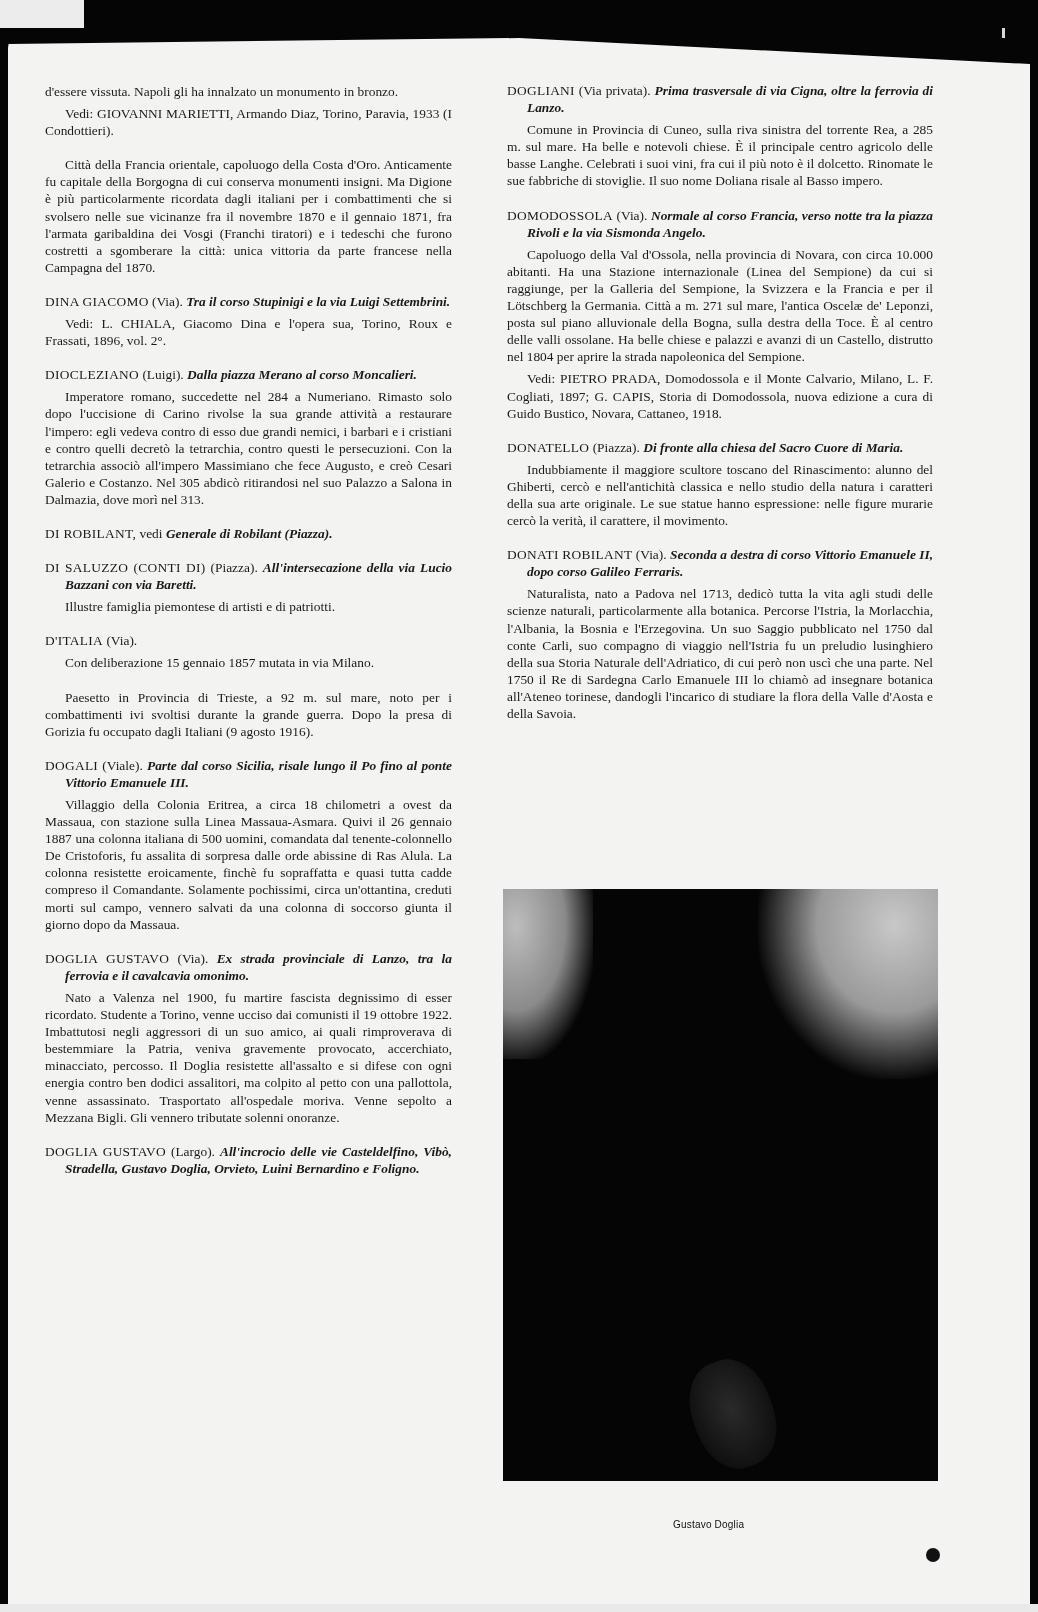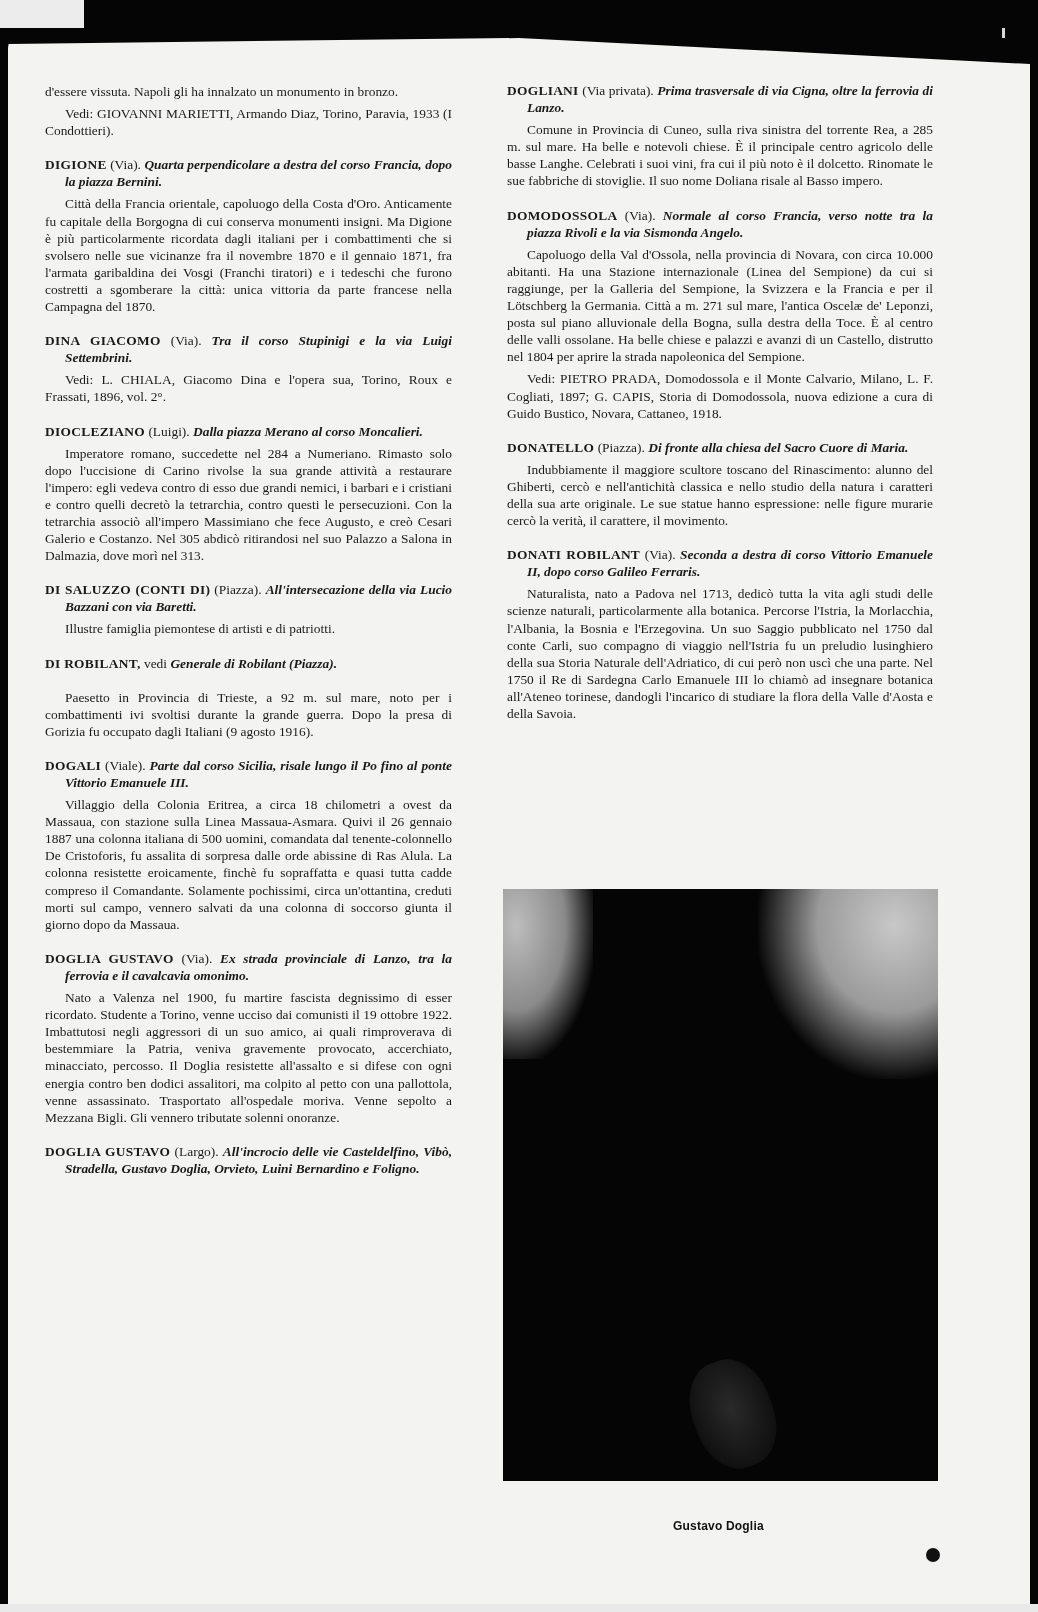--- a/index.html
+++ b/index.html
@@ -16,21 +16,21 @@
     background:#f3f3f1;
     border-top-left-radius:14px;
     clip-path: polygon(0 10px, 50% 4px, 100% 30px, 100% 100%, 0 100%);
   }
   .bottom-strip { position:absolute; left:0; top:1604px; width:1038px; height:8px; background:#e9e9e9; }
   .col { position:absolute; font-size:13.4px; line-height:17.1px; text-align:justify; }
   .col-left { left:45px; top:83px; width:407px; }
   .col-right { left:507px; top:82px; width:426px; }
   .entry { margin-bottom:17px; }
   .head { margin:0 0 5px 0; padding-left:20px; text-indent:-20px; }
-  .head .name { letter-spacing:0.3px;font-weight:bold; }
+  .head .name { letter-spacing:0.3px; }
   .head .loc { font-style:italic; font-weight:bold; }
   .para { margin:0 0 5px 0; text-indent:20px; }
   .para.noindent { text-indent:0; }
   .photo-frame { position:absolute; left:503px; top:889px; width:435px; height:600px; }
   .photo {
     position:absolute; left:0; top:0; width:435px; height:592px; background:#050505;
     overflow:hidden;
   }
   .photo .bg-l {
     position:absolute; left:-20px; top:-20px; width:110px; height:190px;
@@ -40,55 +40,58 @@
     position:absolute; right:-30px; top:-30px; width:210px; height:220px;
     background:radial-gradient(ellipse at 65% 30%, #c8c8c8 0%, #9a9a9a 40%, rgba(5,5,5,0) 72%);
   }
   .photo .face {
     position:absolute; left:190px; top:470px; width:80px; height:110px; border-radius:45%;
     background:radial-gradient(ellipse at 50% 45%, #2a2a2a 0%, #151515 60%, rgba(5,5,5,0) 100%);
     transform:rotate(-20deg);
   }
   .caption {
     position:absolute; left:673px; top:1519px; font-family:"Liberation Sans", sans-serif;
-    font-weight:bold; font-size:12px; color:#111; letter-spacing:0.2px;
+    font-weight:normal; font-size:10px; color:#111; letter-spacing:0.2px;
   }
   .page-dot { position:absolute; left:926px; top:1548px; width:14px; height:14px; border-radius:50%; background:#111; }
 </style>
 </head>
 <body>
 
 <div class="top-tab"></div>
 <div class="top-mark"></div>
 <div class="page"></div>
 <div class="bottom-strip"></div>
 
 <div class="col col-left" id="col-left">
     <div class="entry">
       <p class="para noindent">d'essere vissuta. Napoli gli ha innalzato un monumento in bronzo.</p>
       <p class="para">Vedi: GIOVANNI MARIETTI, Armando Diaz, Torino, Paravia, 1933 (I Condottieri).</p>
     </div>
     <div class="entry">
-      <p class="head"><span class="name">DIGIONE</span> <span>(Via).</span> <span class="loc">Quarta perpendicolare a destra del corso Francia, dopo la piazza Bernini.</span></p>
       <p class="para">Città della Francia orientale, capoluogo della Costa d'Oro. Anticamente fu capitale della Borgogna di cui conserva monumenti insigni. Ma Digione è più particolarmente ricordata dagli italiani per i combattimenti che si svolsero nelle sue vicinanze fra il novembre 1870 e il gennaio 1871, fra l'armata garibaldina dei Vosgi (Franchi tiratori) e i tedeschi che furono costretti a sgomberare la città: unica vittoria da parte francese nella Campagna del 1870.</p>
     </div>
     <div class="entry">
       <p class="head"><span class="name">DINA GIACOMO</span> <span>(Via).</span> <span class="loc">Tra il corso Stupinigi e la via Luigi Settembrini.</span></p>
       <p class="para">Vedi: L. CHIALA, Giacomo Dina e l'opera sua, Torino, Roux e Frassati, 1896, vol. 2°.</p>
     </div>
     <div class="entry">
       <p class="head"><span class="name">DIOCLEZIANO</span> <span>(Luigi).</span> <span class="loc">Dalla piazza Merano al corso Moncalieri.</span></p>
       <p class="para">Imperatore romano, succedette nel 284 a Numeriano. Rimasto solo dopo l'uccisione di Carino rivolse la sua grande attività a restaurare l'impero: egli vedeva contro di esso due grandi nemici, i barbari e i cristiani e contro quelli decretò la tetrarchia, contro questi le persecuzioni. Con la tetrarchia associò all'impero Massimiano che fece Augusto, e creò Cesari Galerio e Costanzo. Nel 305 abdicò ritirandosi nel suo Palazzo a Salona in Dalmazia, dove morì nel 313.</p>
     </div>
     <div class="entry">
+      <p class="head"><span class="name">DI ROBILANT,</span> <span>vedi</span> <span class="loc">Generale di Robilant (Piazza).</span></p>
+    </div>
+    <div class="entry">
       <p class="head"><span class="name">DI SALUZZO (CONTI DI)</span> <span>(Piazza).</span> <span class="loc">All'intersecazione della via Lucio Bazzani con via Baretti.</span></p>
       <p class="para">Illustre famiglia piemontese di artisti e di patriotti.</p>
     </div>
     <div class="entry">
-      <p class="head"><span class="name">DI ROBILANT,</span> <span>vedi</span> <span class="loc">Generale di Robilant (Piazza).</span></p>
+      <p class="head"><span class="name">D'ITALIA</span> <span>(Via).</span> <span class="loc"></span></p>
+      <p class="para">Con deliberazione 15 gennaio 1857 mutata in via Milano.</p>
     </div>
     <div class="entry">
       <p class="para">Paesetto in Provincia di Trieste, a 92 m. sul mare, noto per i combattimenti ivi svoltisi durante la grande guerra. Dopo la presa di Gorizia fu occupato dagli Italiani (9 agosto 1916).</p>
     </div>
     <div class="entry">
       <p class="head"><span class="name">DOGALI</span> <span>(Viale).</span> <span class="loc">Parte dal corso Sicilia, risale lungo il Po fino al ponte Vittorio Emanuele III.</span></p>
       <p class="para">Villaggio della Colonia Eritrea, a circa 18 chilometri a ovest da Massaua, con stazione sulla Linea Massaua-Asmara. Quivi il 26 gennaio 1887 una colonna italiana di 500 uomini, comandata dal tenente-colonnello De Cristoforis, fu assalita di sorpresa dalle orde abissine di Ras Alula. La colonna resistette eroicamente, finchè fu sopraffatta e quasi tutta cadde compreso il Comandante. Solamente pochissimi, circa un'ottantina, creduti morti sul campo, vennero salvati da una colonna di soccorso giunta il giorno dopo da Massaua.</p>
     </div>
     <div class="entry">
       <p class="head"><span class="name">DOGLIA GUSTAVO</span> <span>(Via).</span> <span class="loc">Ex strada provinciale di Lanzo, tra la ferrovia e il cavalcavia omonimo.</span></p>

